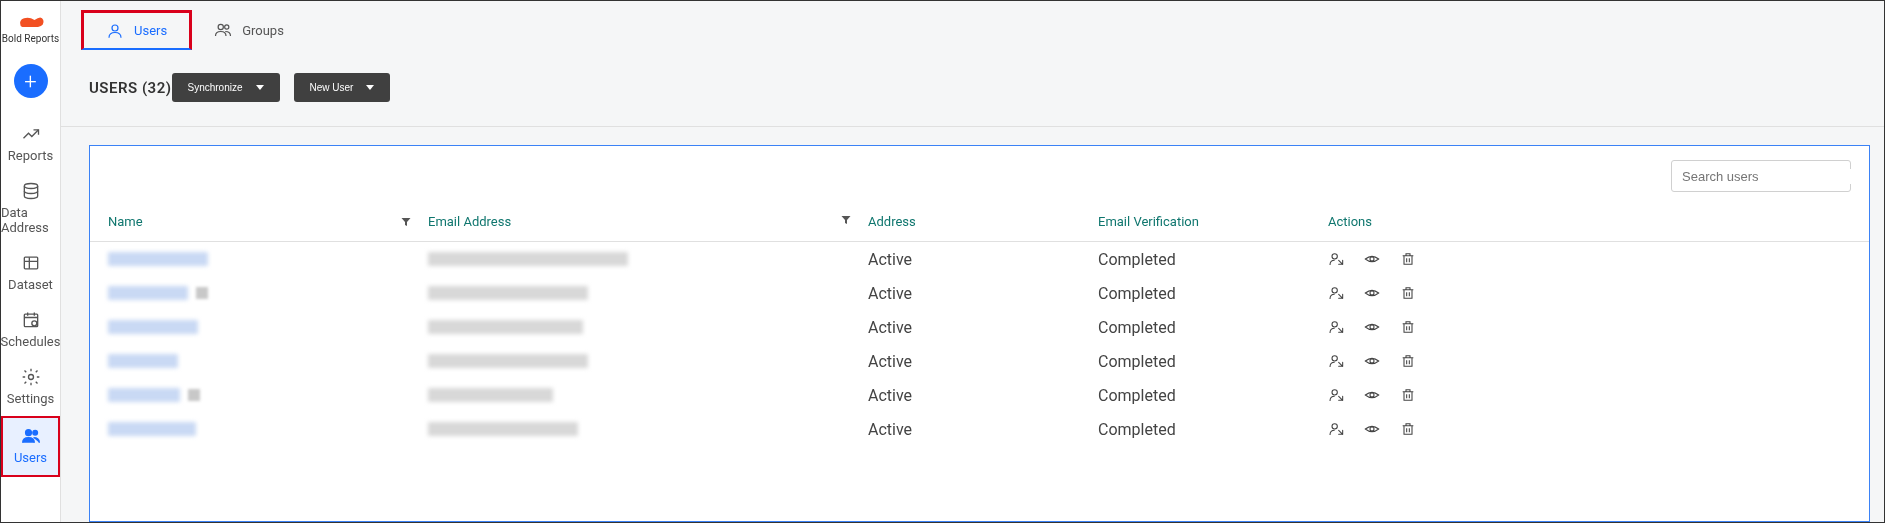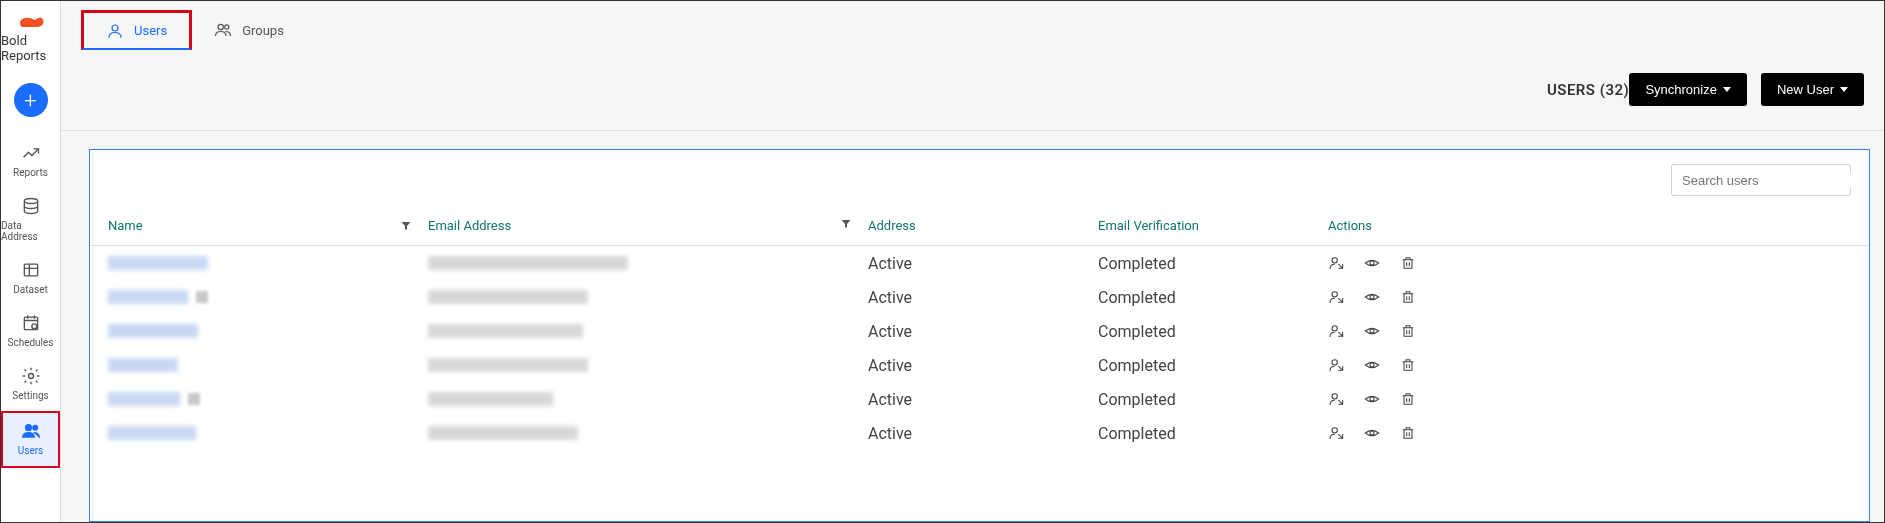--- a/index.html
+++ b/index.html
@@ -4,44 +4,44 @@
 <style>
 * { box-sizing: border-box; margin: 0; padding: 0; }
 body { font-family: -apple-system, BlinkMacSystemFont, "Segoe UI", Roboto, sans-serif; background: #fff; width: 1885px; height: 523px; overflow: hidden; }
 
 .app { display: flex; height: 523px; border: 1px solid #333; }
 
 
 .sidebar { width: 60px; background: #fff; border-right: 1px solid #e0e0e0; display: flex; flex-direction: column; align-items: center; padding-top: 8px; }
 .logo-wrap { display: flex; flex-direction: column; align-items: center; margin-bottom: 12px; }
 .logo-icon { width: 28px; height: 22px; }
-.logo-text { font-size: 13px; color: #333; margin-top: 2px; }
+.logo-text { font-size: 10px; color: #333; margin-top: 2px; }
 .add-btn { width: 34px; height: 34px; border-radius: 50%; background: #1a6dff; color: #fff; display: flex; align-items: center; justify-content: center; font-size: 22px; font-weight: 300; cursor: pointer; margin: 8px 0 18px; }
 .side-item { display: flex; flex-direction: column; align-items: center; padding: 8px 0 10px; width: 100%; cursor: pointer; color: #555; }
 .side-item svg { width: 20px; height: 20px; }
-.side-item-label { font-size: 10px; margin-top: 4px; color: #555; }
+.side-item-label { font-size: 13px; margin-top: 4px; color: #555; }
 .side-item.active { background: #e8f0ff; }
 .side-item.active svg, .side-item.active .side-item-label { color: #1a6dff; fill: #1a6dff; }
 .highlight-users { border: 2px solid #d9001b; }
 
 
 .main { flex: 1; display: flex; flex-direction: column; background: #f5f6f7; }
 
 
 .tab-bar { display: flex; align-items: center; height: 58px; padding-left: 20px; gap: 0; }
 .tab { display: flex; align-items: center; gap: 10px; padding: 0 22px; height: 40px; color: #555; font-size: 13px; cursor: pointer; }
 .tab svg { width: 18px; height: 18px; }
 .tab.active { color: #1a6dff; border-bottom: 2px solid #1a6dff; }
 .highlight-tab { border: 3px solid #d9001b; }
 
 
-.page-header { display: flex; align-items: center; justify-content: flex-end; padding: 14px 20px 24px 28px; border-bottom: 1px solid #e0e0e0; }
+.page-header { display: flex; align-items: center; justify-content: flex-start; padding: 14px 20px 24px 28px; border-bottom: 1px solid #e0e0e0; }
 .page-title { font-size: 15px; font-weight: 600; color: #333; letter-spacing: 0.5px; }
 .header-actions { display: flex; gap: 14px; }
-.btn { background: #000000; color: #fff; border: none; border-radius: 3px; padding: 9px 16px; font-size: 13px; cursor: pointer; display: flex; align-items: center; gap: 6px; }
+.btn { background: #404040; color: #fff; border: none; border-radius: 3px; padding: 9px 16px; font-size: 10px; cursor: pointer; display: flex; align-items: center; gap: 13px; }
 .caret { width: 0; height: 0; border-left: 4px solid transparent; border-right: 4px solid transparent; border-top: 5px solid #fff; }
 
 
 .panel { margin: 18px 14px 0 28px; background: #fff; border: 1px solid #3b82f6; flex: 1; display: flex; flex-direction: column; overflow: hidden; }
 .panel-top { display: flex; justify-content: flex-end; padding: 14px 18px 10px; }
 .search-box { width: 180px; height: 32px; border: 1px solid #d0d0d0; border-radius: 3px; display: flex; align-items: center; padding: 0 10px; }
 .search-box input { border: none; outline: none; flex: 1; font-size: 13px; color: #555; }
 .search-box svg { width: 14px; height: 14px; color: #555; }
 
 

